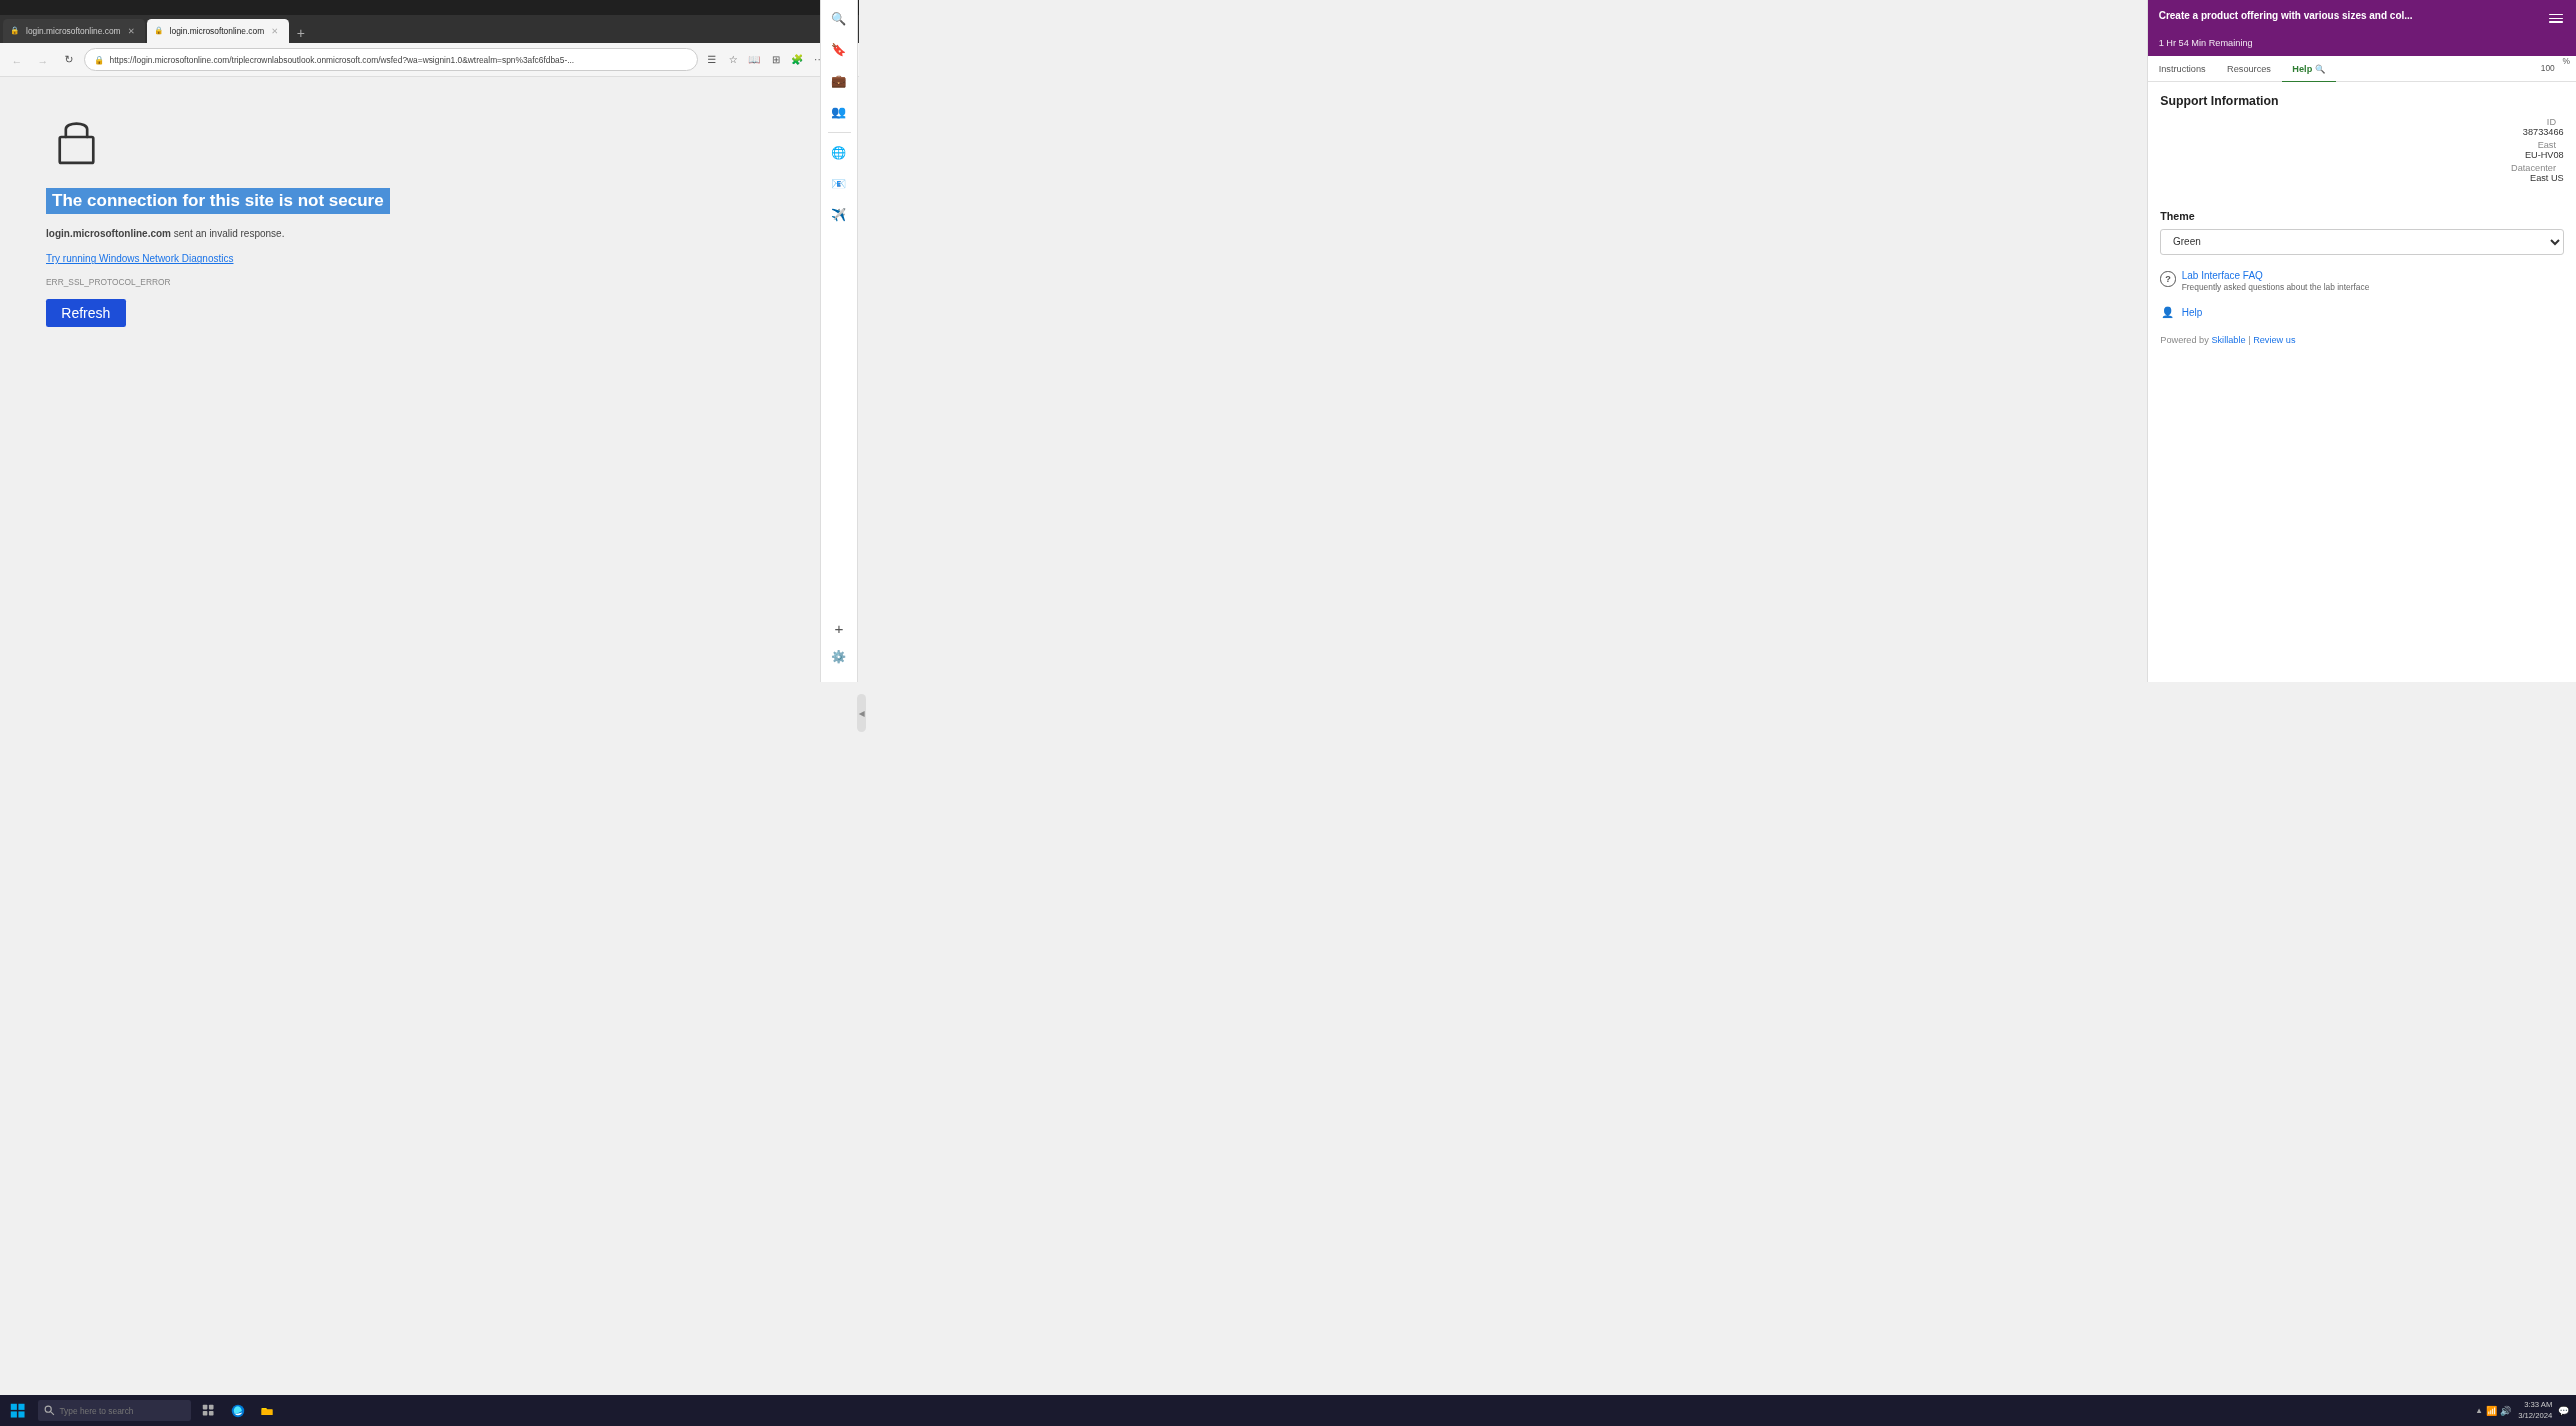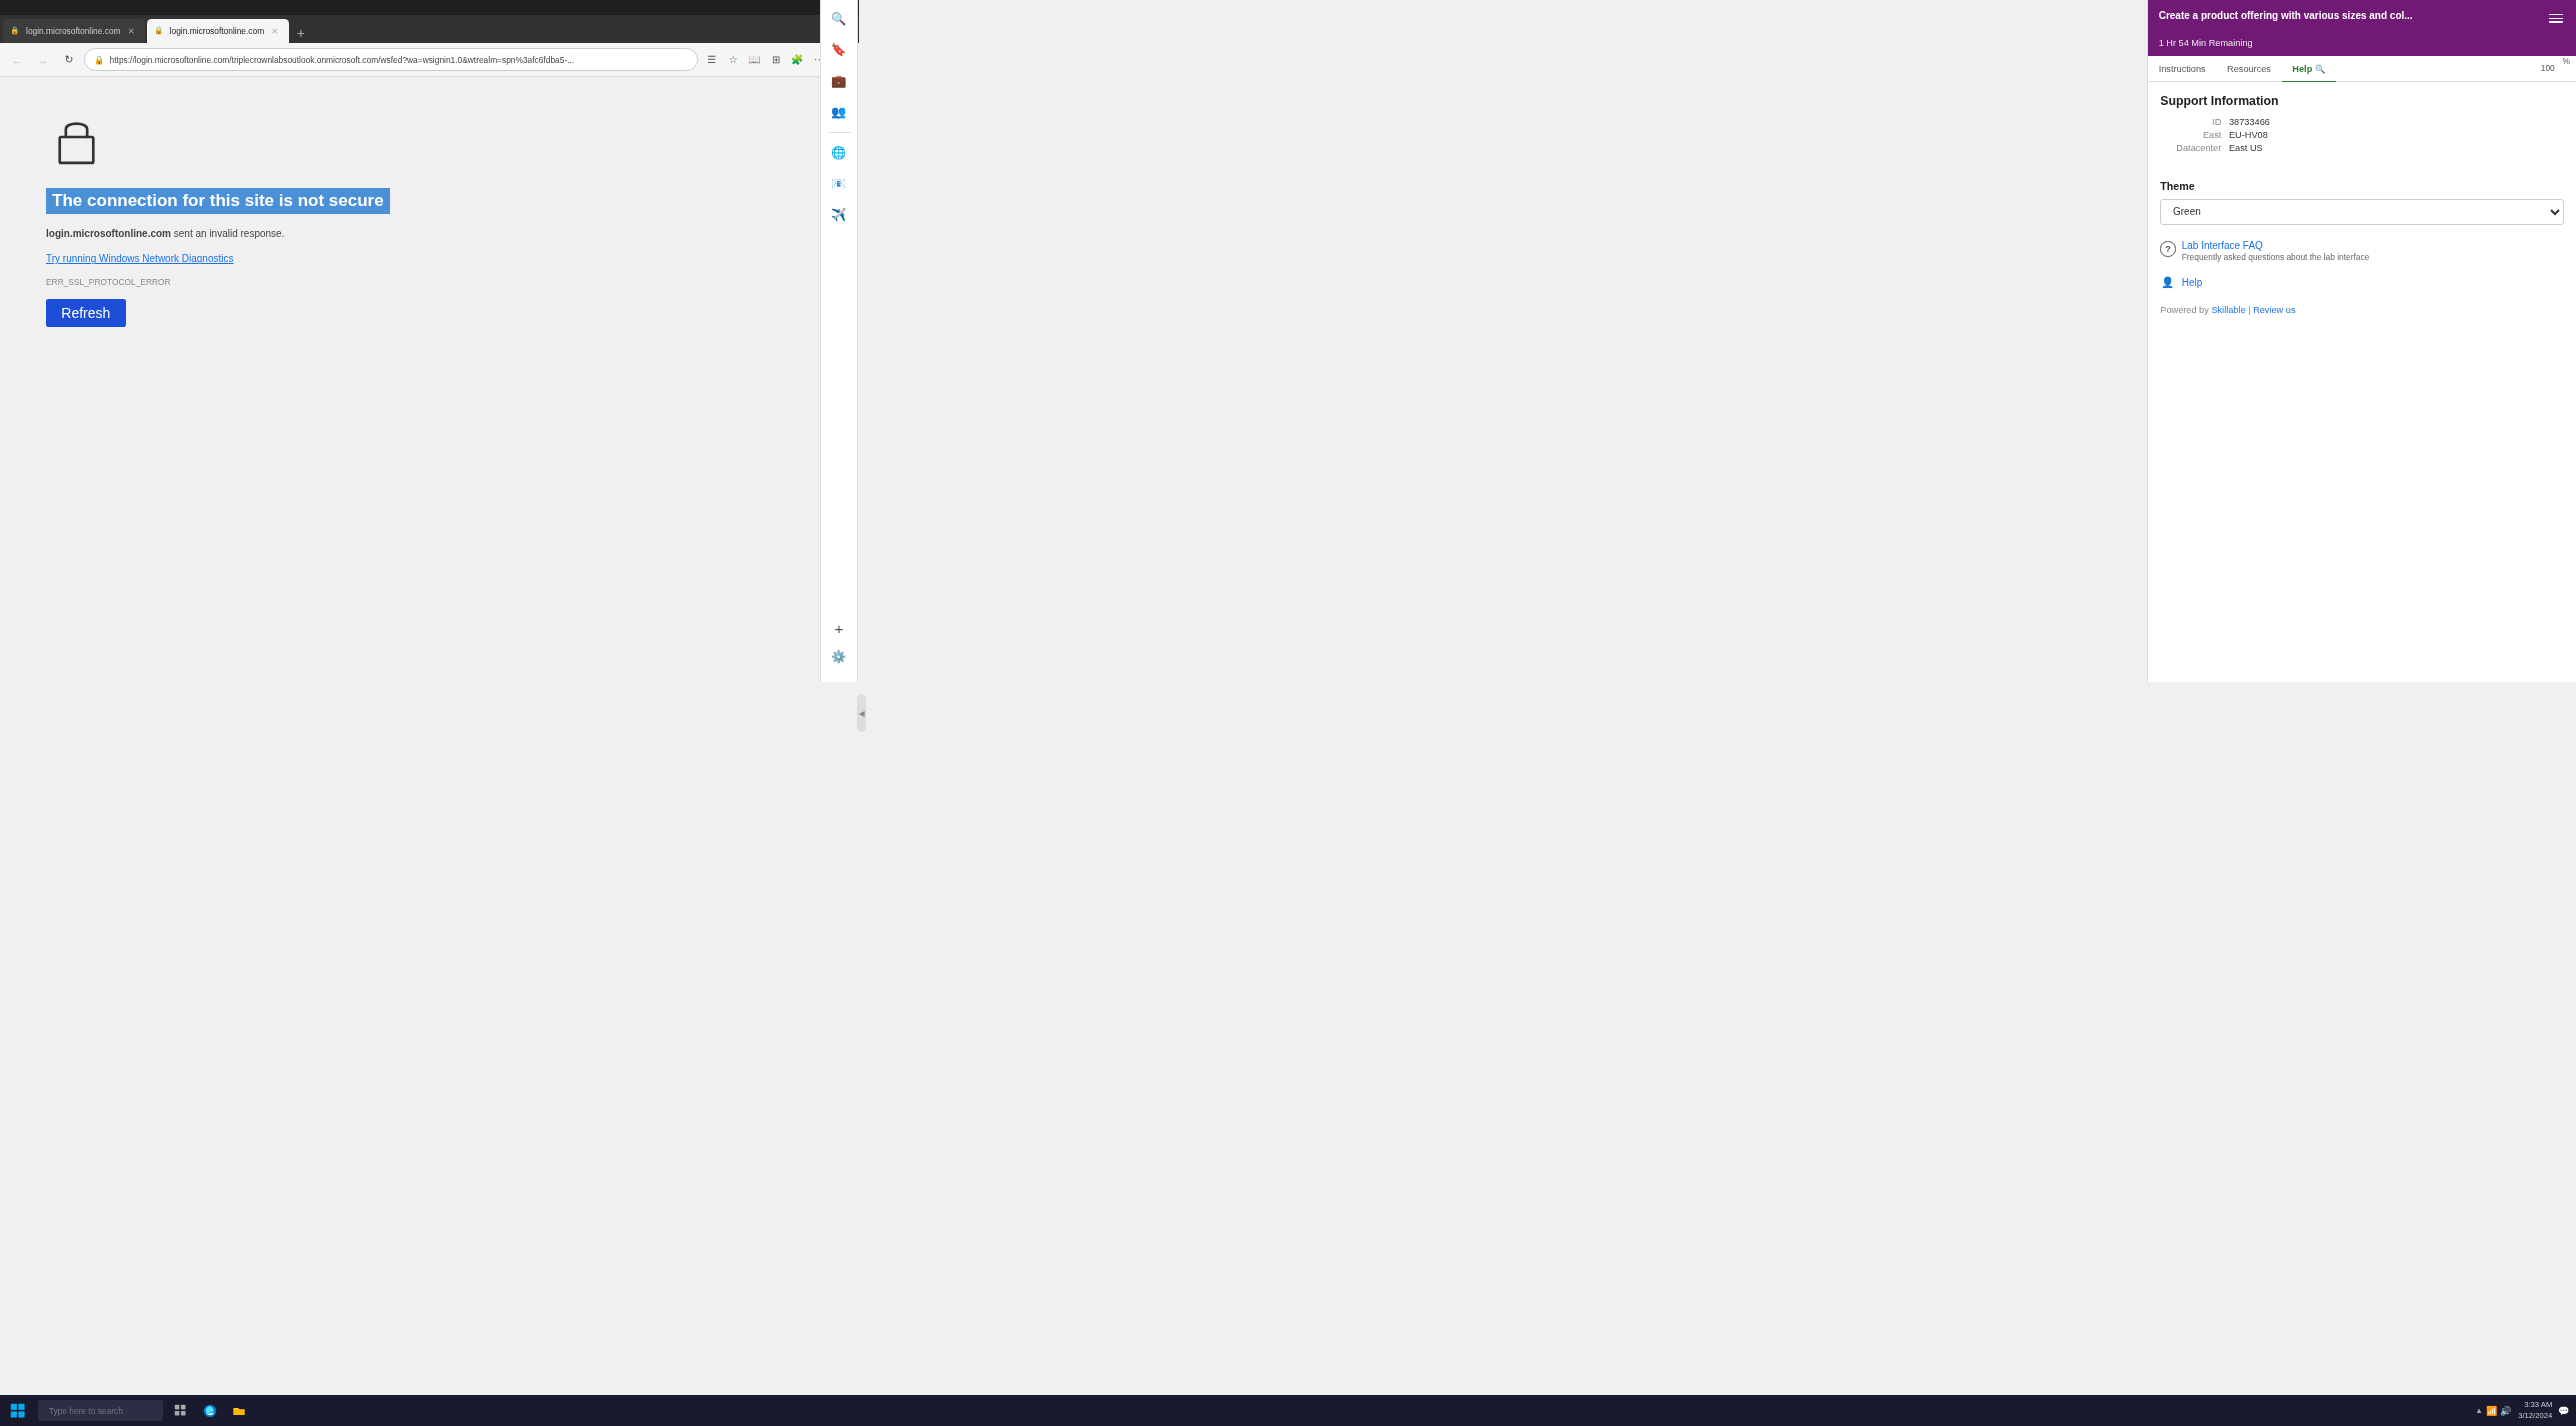--- a/index.html
+++ b/index.html
@@ -21,21 +21,21 @@
       background: #1a1a2e;
       cursor: pointer;
     }
     .taskbar-search {
       display: flex; align-items: center;
       background: #2d2d44;
       border-radius: 2.3px;
       height: 21.5px;
       padding: 0 6.1px;
       margin-left: 3.1px;
-      width: 125px;
+      width: 153px;
       gap: 4.6px;
     }
     .taskbar-search input {
       background: transparent;
       border: none;
       outline: none;
       color: #ccc;
       font-size: 8.4px;
       width: 123px;
     }
@@ -339,23 +339,24 @@
       margin-bottom: 27px;
     }
     .support-info-title {
       font-size: 12.3px;
       font-weight: 600;
       color: #222;
       margin-bottom: 9.2px;
     }
     .support-info-row {
       display: flex;
-      align-items: flex-start;
+      align-items: flex-end;
       margin-bottom: 3.1px;
       font-size: 9.2px;
+      flex-direction: column;
     }
     .support-info-label {
       color: #888;
       width: 61px;
       text-align: right;
       margin-right: 7.7px;
     }
     .support-info-value {
       color: #333;
       font-weight: 500;

